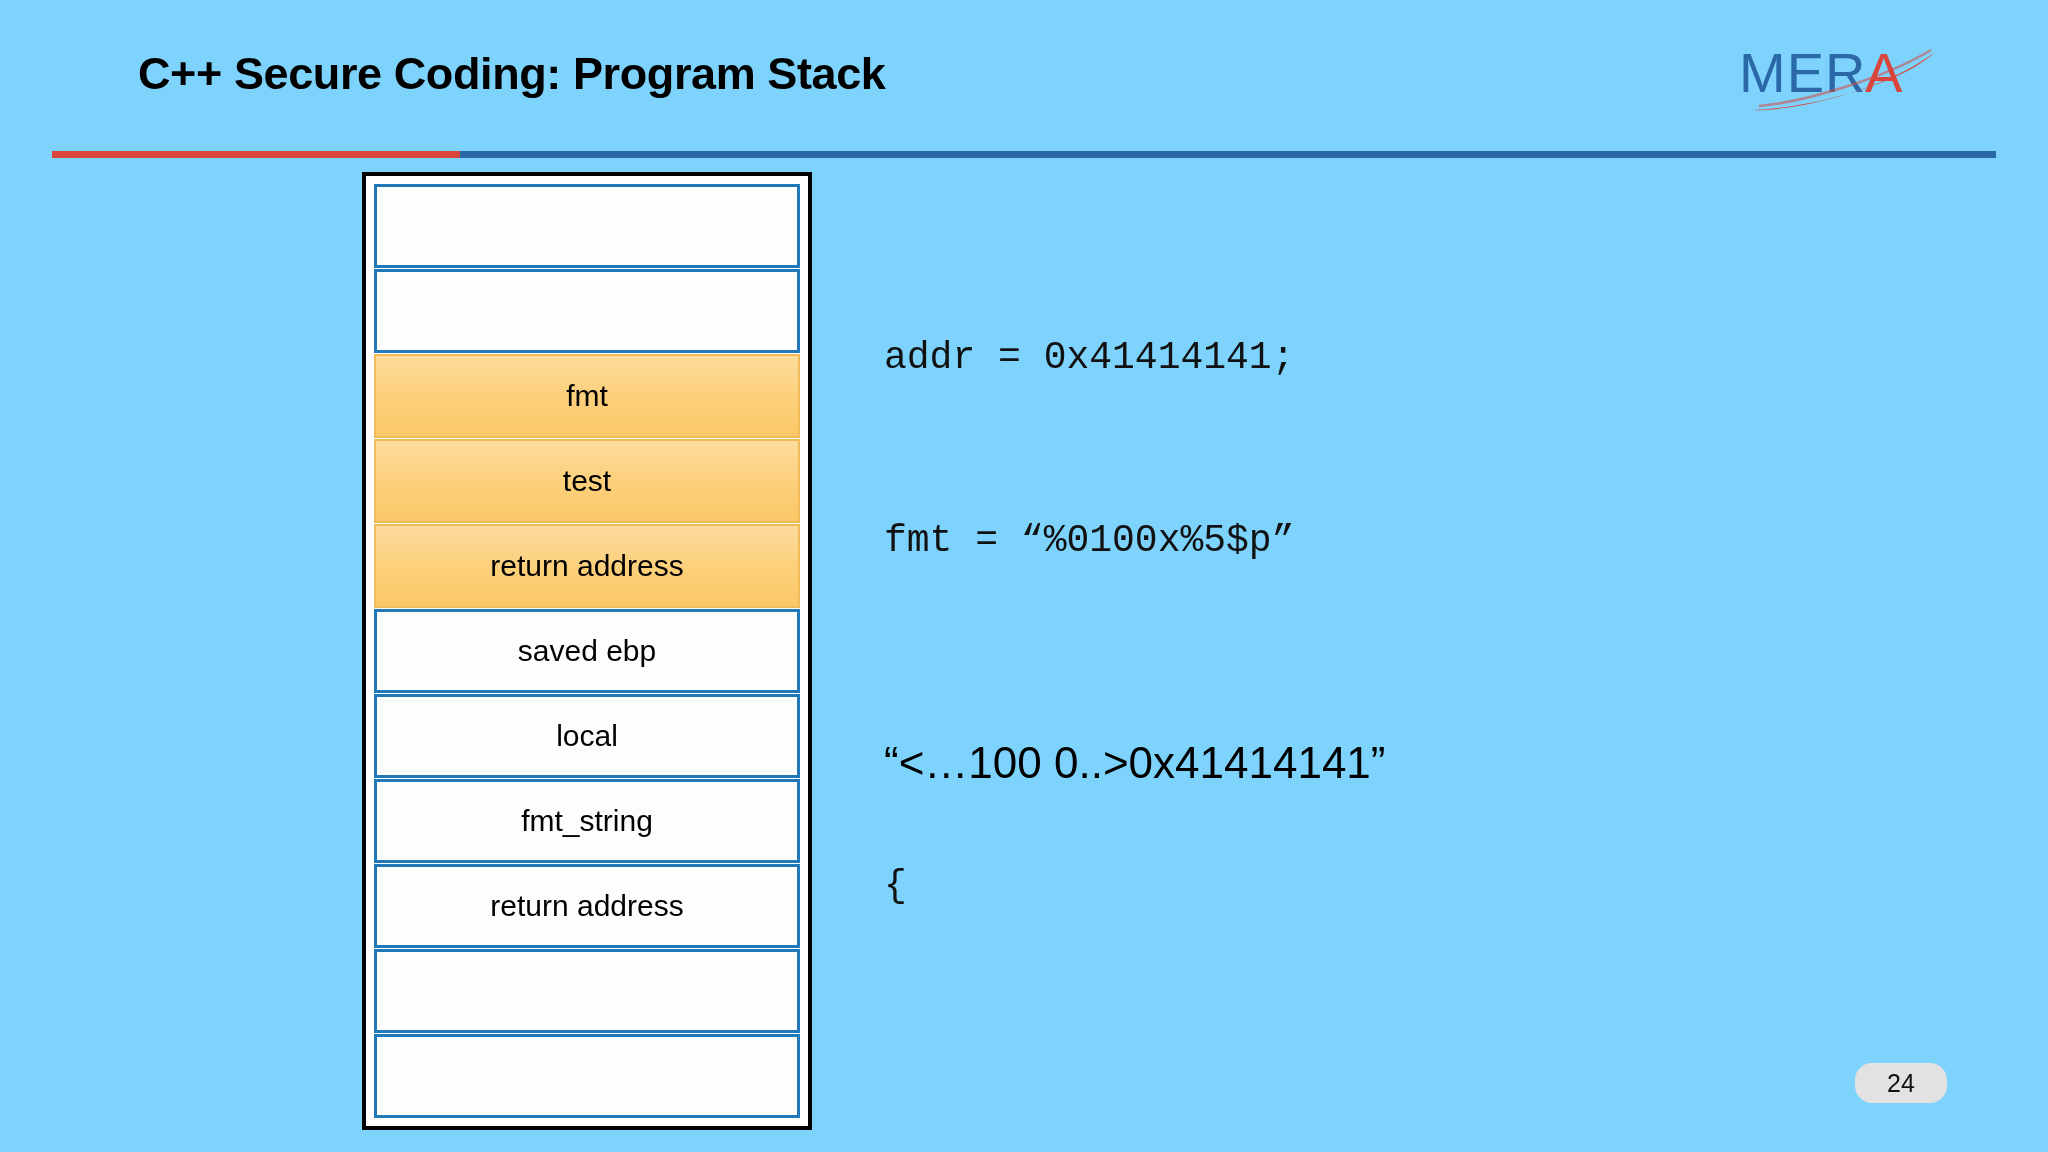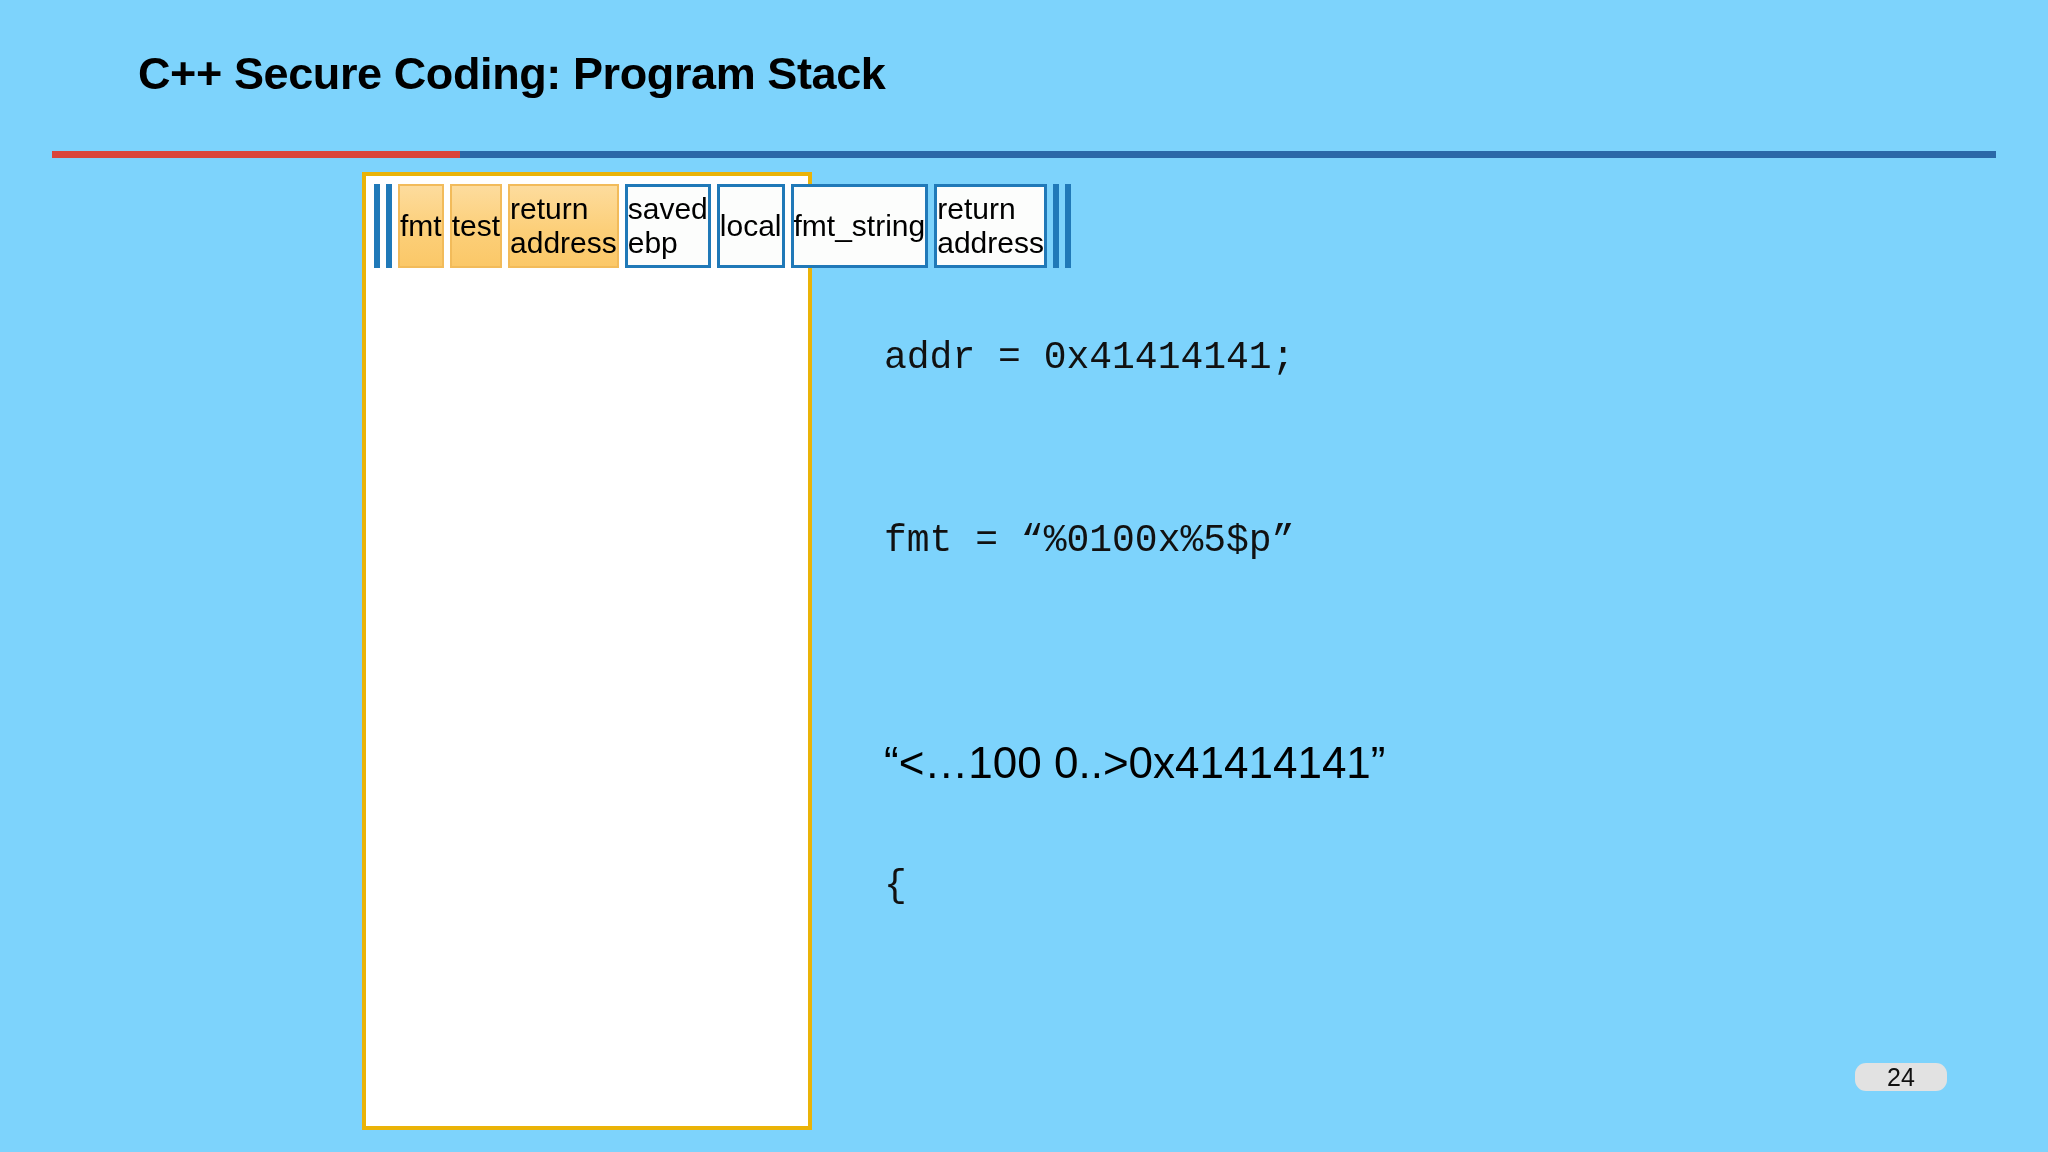--- a/index.html
+++ b/index.html
@@ -63,25 +63,25 @@
     background: #2B68A8;
   }
 
   
   #stack-frame {
     position: absolute;
     left: 362px;
     top: 172px;
     width: 450px;
     height: 958px;
-    border: 4px solid #eab308;
+    border: 4px solid #000000;
     background: #ffffff;
     box-sizing: border-box;
     display: flex;
-    flex-direction: row;
+    flex-direction: column;
     justify-content: space-between;
     padding: 8px 5px 8px 5px;
   }
   .stack-cell {
     height: 84px;
     box-sizing: border-box;
     display: flex;
     align-items: center;
     justify-content: center;
     font-family: "Liberation Sans", sans-serif;
@@ -129,38 +129,46 @@
     color: #000000;
     white-space: nowrap;
   }
 
   
   #page-badge {
     position: absolute;
     left: 1855px;
     top: 1063px;
     width: 92px;
-    height: 28px;
+    height: 40px;
     background: #E2E2E2;
-    border-radius: 11px;
+    border-radius: 17px;
     display: flex;
     align-items: center;
     justify-content: center;
     font-family: "Liberation Sans", sans-serif;
     font-size: 25px;
     color: #111111;
   }
 </style>
 </head>
 <body>
 
 <div id="slide">
 
   <div id="slide-title">C++ Secure Coding: Program Stack</div>
 
+  <div id="logo">
+    <svg width="225" height="88" viewBox="0 0 225 88" xmlns="http://www.w3.org/2000/svg">
+      <text x="4" y="62" font-family="Liberation Sans, sans-serif" font-size="56" font-weight="normal" fill="#2B68A8" letter-spacing="1">MER</text>
+      <text x="130" y="62" font-family="Liberation Sans, sans-serif" font-size="56" font-weight="normal" fill="#D9453B" letter-spacing="1">A</text>
+      <path d="M16 80 C 60 82, 150 60, 200 22 C 170 52, 80 78, 16 80 Z" fill="#D9453B" opacity="0.92"></path>
+      <path d="M24 76 C 70 72, 150 48, 196 20" fill="none" stroke="#D9453B" stroke-width="2.5" opacity="0.55"></path>
+    </svg>
+  </div>
 
   <div id="divider">
     <div class="seg-red"></div>
     <div class="seg-blue"></div>
   </div>
 
   <div id="stack-frame">
     <div class="stack-cell plain">
         <span></span>
       </div>

